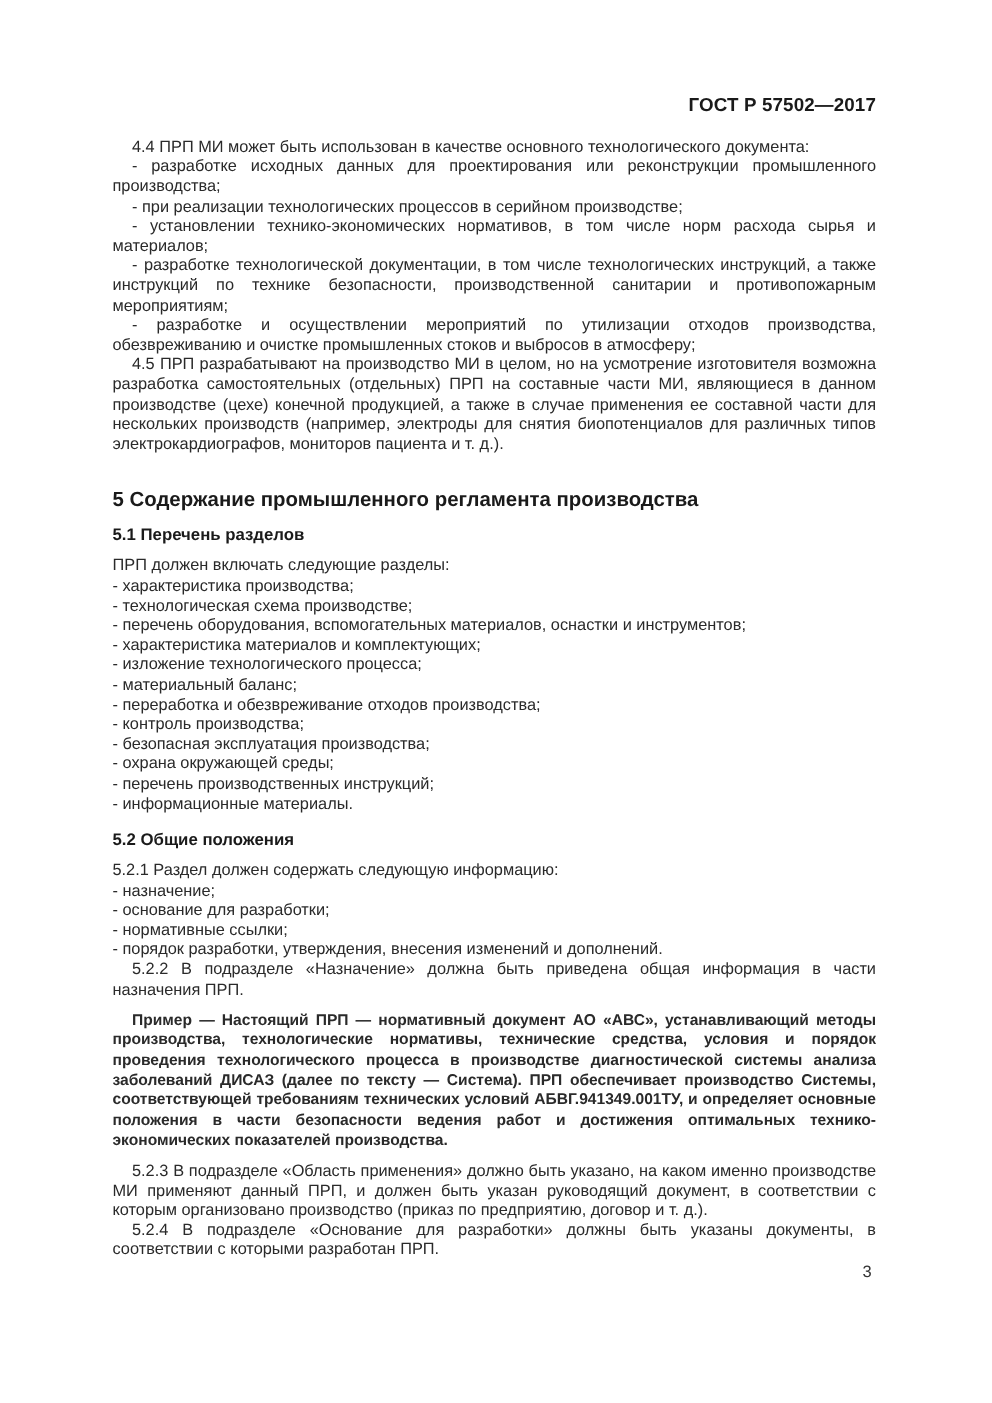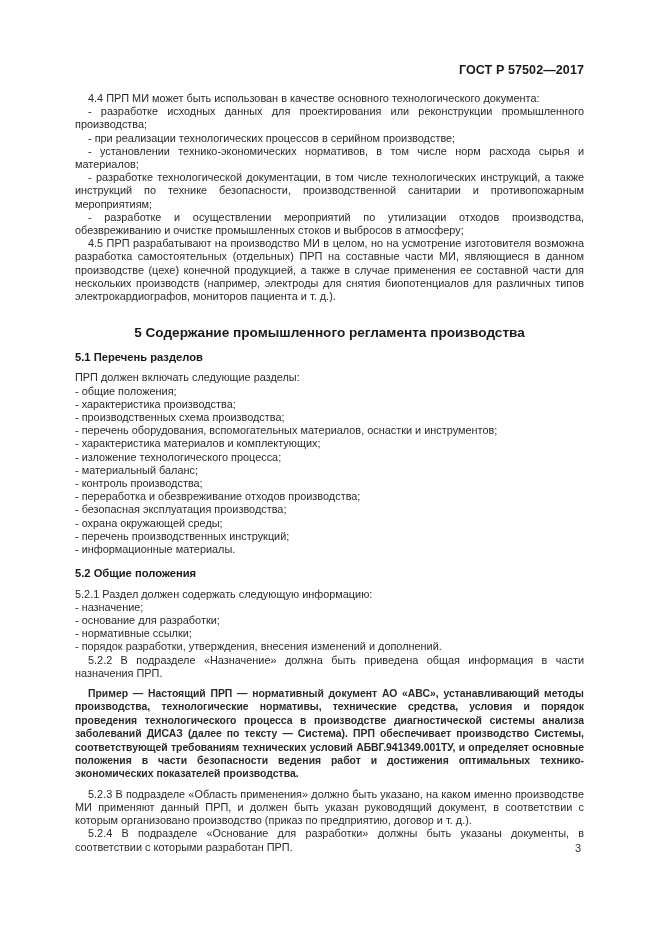--- a/index.html
+++ b/index.html
@@ -2,21 +2,21 @@
 <html><head>
 <meta charset="utf-8">
 <style>
   html, body { margin: 0; padding: 0; background: #ffffff; }
   body { width: 661px; height: 935px; position: relative; overflow: hidden;
          font-family: "Liberation Sans", "DejaVu Sans", sans-serif; color: #2a2a2a; }
   .page-header { position: absolute; top: 63px; right: 77px; font-weight: bold; font-size: 12.5px; color: #1a1a1a; letter-spacing: 0.1px; }
   .content { position: absolute; left: 75px; top: 92px; width: 509px; font-size: 10.9px; line-height: 13.2px; }
   .p { margin: 0; text-align: justify; text-align-last: left; }
   .ind { text-indent: 13px; }
-  .h1 { font-weight: bold; font-size: 13.6px; margin: 22px 0 0 0; color: #1a1a1a; line-height: 16px; text-align: center; }
+  .h1 { font-weight: bold; font-size: 13.6px; margin: 22px 0 0 0; color: #1a1a1a; line-height: 16px; }
   .h2 { font-weight: bold; font-size: 11.2px; margin: 11px 0 7px 0; color: #1a1a1a; }
   .h2.first { margin-top: 10px; }
   .example { font-weight: bold; font-size: 10.4px; line-height: 13.4px; margin: 7px 0 7px 0; text-align: justify; text-indent: 13px; color: #2a2a2a; }
   ul.dash { list-style: none; margin: 0; padding: 0; }
   ul.dash li { margin: 0; }
   .page-num { position: absolute; top: 842px; left: 575px; font-size: 11px; color: #333; }
 </style>
 </head>
 <body>
 
@@ -31,29 +31,28 @@
     <p class="p ind">- разработке технологической документации, в том числе технологических инструкций, а также инструкций по технике безопасности, производственной санитарии и противопожарным мероприятиям;</p>
     <p class="p ind">- разработке и осуществлении мероприятий по утилизации отходов производства, обезвреживанию и очистке промышленных стоков и выбросов в атмосферу;</p>
   </div>
   <p class="p ind">4.5 ПРП разрабатывают на производство МИ в целом, но на усмотрение изготовителя возможна разработка самостоятельных (отдельных) ПРП на составные части МИ, являющиеся в данном производстве (цехе) конечной продукцией, а также в случае применения ее составной части для нескольких производств (например, электроды для снятия биопотенциалов для различных типов электрокардиографов, мониторов пациента и т. д.).</p>
 
   <h1 class="h1">5 Содержание промышленного регламента производства</h1>
 
   <h2 class="h2 first">5.1 Перечень разделов</h2>
   <p class="p">ПРП должен включать следующие разделы:</p>
   <ul class="dash">
-    <li>- общие положения;</li>
     <li>- характеристика производства;</li>
-    <li>- производственных схема производства;</li>
+    <li>- технологическая схема производстве;</li>
     <li>- перечень оборудования, вспомогательных материалов, оснастки и инструментов;</li>
     <li>- характеристика материалов и комплектующих;</li>
     <li>- изложение технологического процесса;</li>
     <li>- материальный баланс;</li>
+    <li>- переработка и обезвреживание отходов производства;</li>
     <li>- контроль производства;</li>
-    <li>- переработка и обезвреживание отходов производства;</li>
     <li>- безопасная эксплуатация производства;</li>
     <li>- охрана окружающей среды;</li>
     <li>- перечень производственных инструкций;</li>
     <li>- информационные материалы.</li>
   </ul>
 
   <h2 class="h2">5.2 Общие положения</h2>
   <p class="p">5.2.1 Раздел должен содержать следующую информацию:</p>
   <ul class="dash">
     <li>- назначение;</li>

